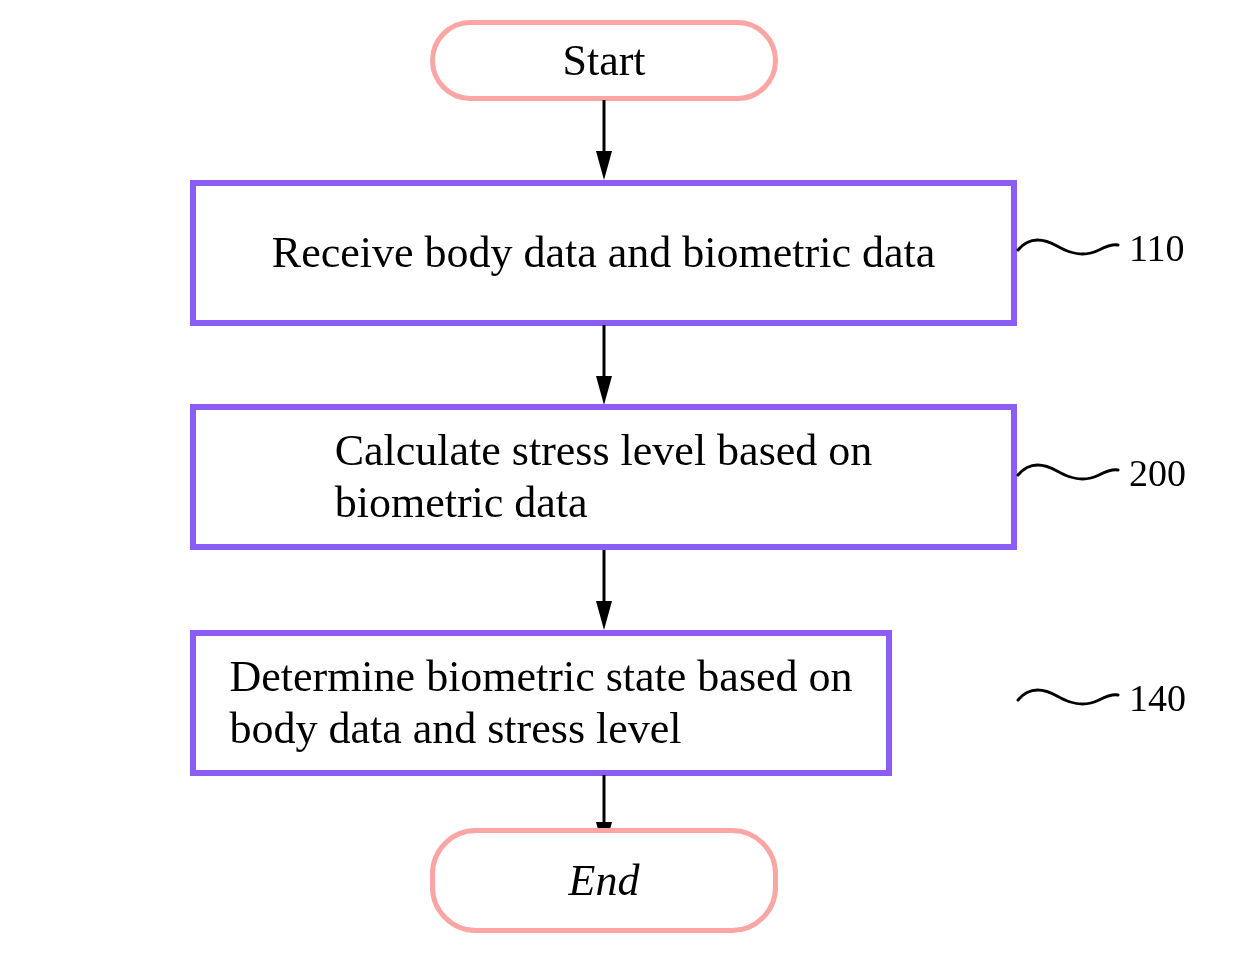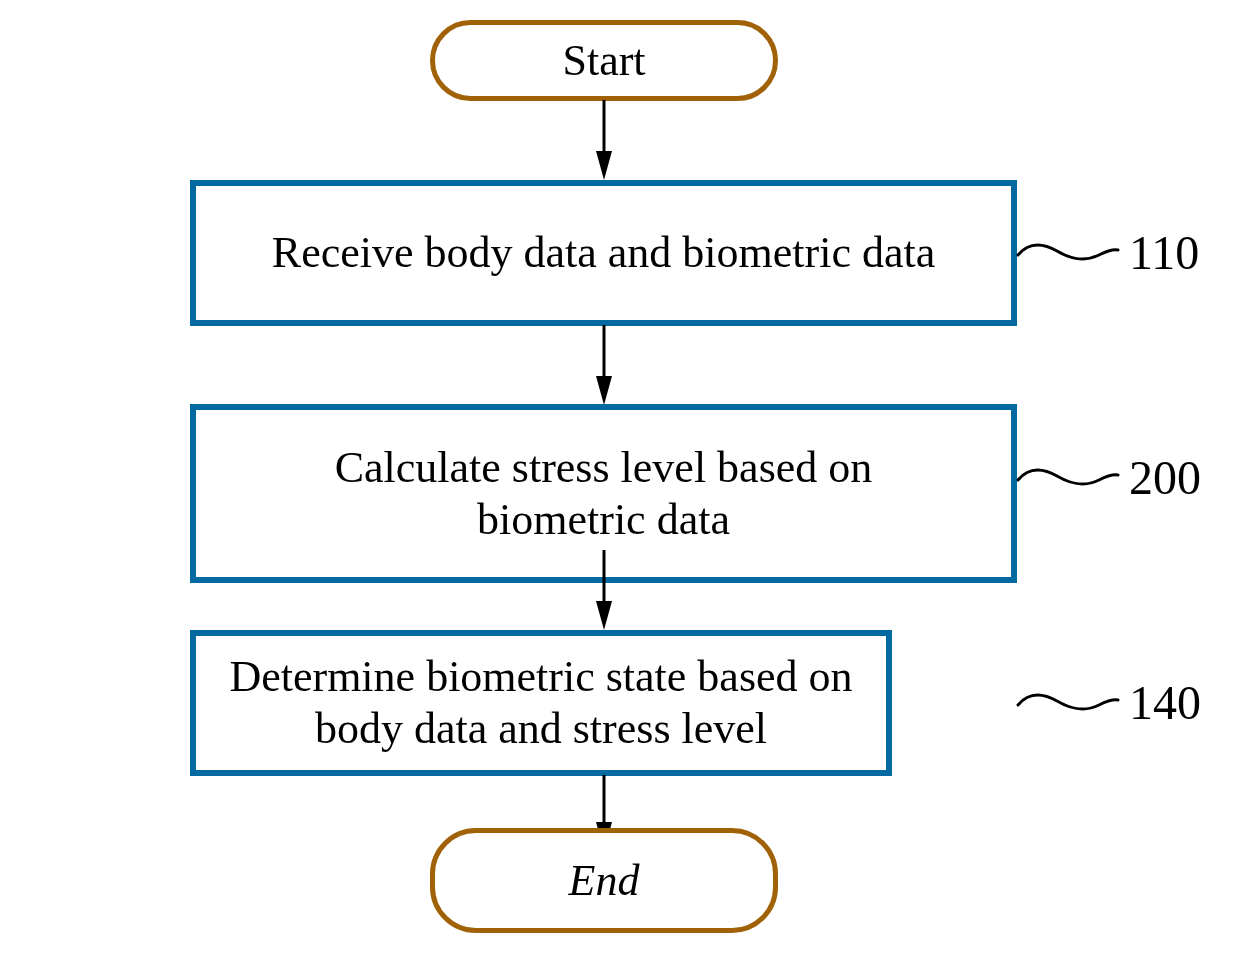--- a/index.html
+++ b/index.html
@@ -7,43 +7,42 @@
     position:relative;
     width:1240px;height:964px;
     background:#ffffff;
     font-family:"Liberation Serif", serif;
     color:#000;
     overflow:hidden;
   }
   .terminal{
     position:absolute;
     box-sizing:border-box;
-    border:5px solid #a16207;
+    border:5px solid #fca5a5;
     border-radius:46px;
     background:#fff;
     display:flex;align-items:center;justify-content:center;
     font-size:44px;
   }
   .process{
     position:absolute;
     box-sizing:border-box;
-    border:6px solid #0369a1;
+    border:6px solid #8b5cf6;
     background:#fff;
     display:flex;align-items:center;justify-content:center;
-    text-align:center;
     font-size:44px;
     line-height:1.18;
   }
   .process .lines{white-space:pre-line;}
   .arrow{position:absolute;display:block;}
   .refgroup{
     position:absolute;
     display:flex;align-items:center;gap:9px;
   }
-  .refgroup .num{font-size:48px;line-height:1;}
+  .refgroup .num{font-size:38px;line-height:1;}
   .squiggle{display:block;}
 </style>
 </head>
 <body>
 
 <div class="canvas">
 
   <div class="terminal" style="left:430px;top:20px;width:348px;height:81px;">
     <span>Start</span>
   </div>
@@ -62,21 +61,21 @@
       <path d="M 2 16 C 12 4, 25 3, 41 12 C 53 19, 67 24, 83 16 C 91 12, 97 10, 102 11" fill="none" stroke="#000" stroke-width="3" stroke-linecap="round"></path>
     </svg>
     <span class="num">110</span>
   </div>
 
   <svg class="arrow" style="left:592px;top:325px;" width="24" height="81" viewBox="0 0 24 81">
     <line x1="12" y1="0" x2="12" y2="54" stroke="#000" stroke-width="3"></line>
     <polygon points="12,80 4,51 20,51" fill="#000"></polygon>
   </svg>
 
-  <div class="process" style="left:190px;top:404px;width:827px;height:179px;">
+  <div class="process" style="left:190px;top:404px;width:827px;height:146px;">
     <span class="lines">Calculate stress level based on
 biometric data</span>
   </div>
 
   <div class="refgroup" style="left:1016px;top:454px;">
     <svg class="squiggle" width="104" height="28" viewBox="0 0 104 28">
       <path d="M 2 16 C 12 4, 25 3, 41 12 C 53 19, 67 24, 83 16 C 91 12, 97 10, 102 11" fill="none" stroke="#000" stroke-width="3" stroke-linecap="round"></path>
     </svg>
     <span class="num">200</span>
   </div>

